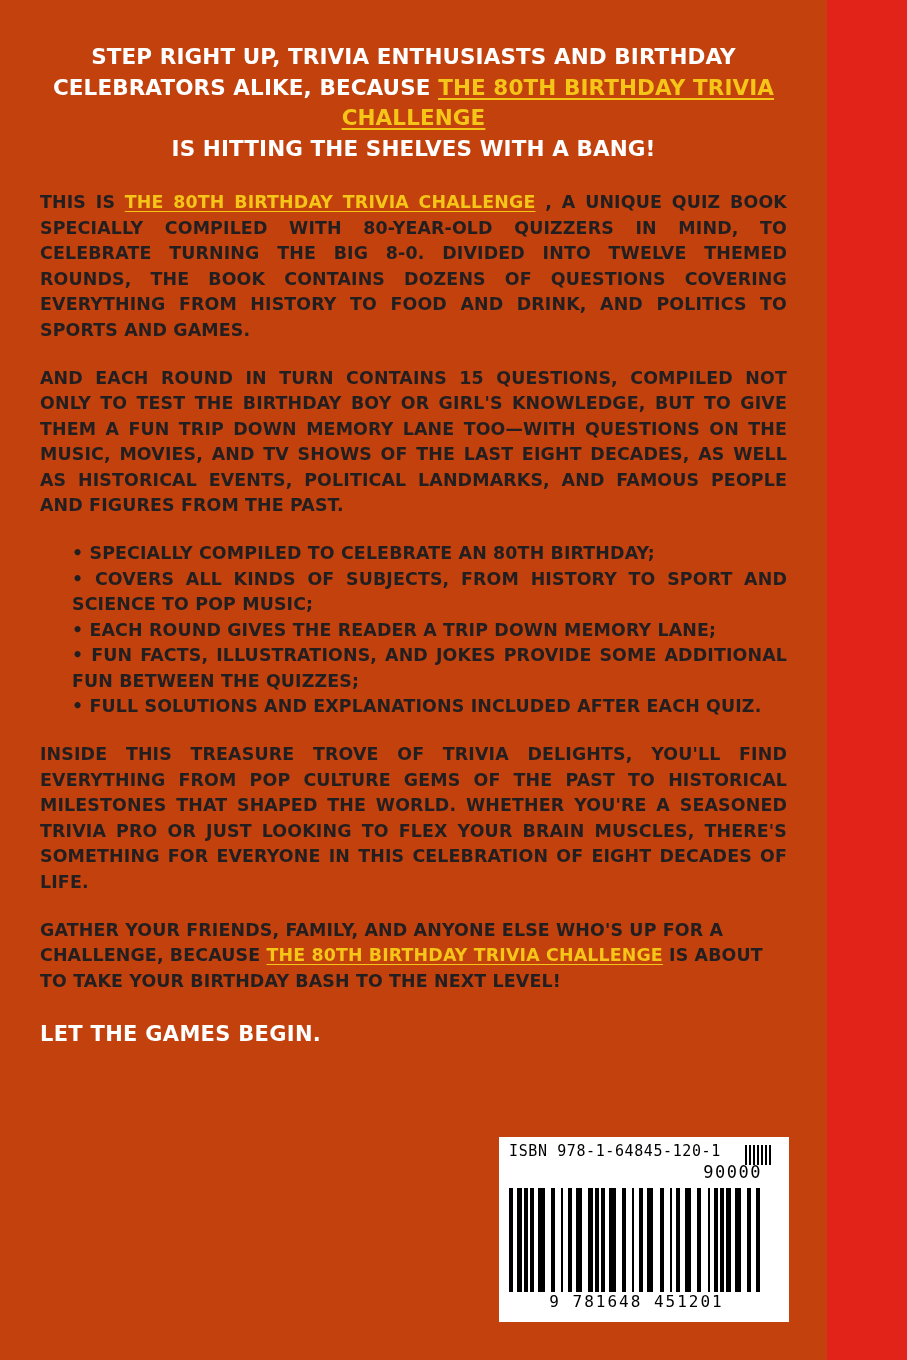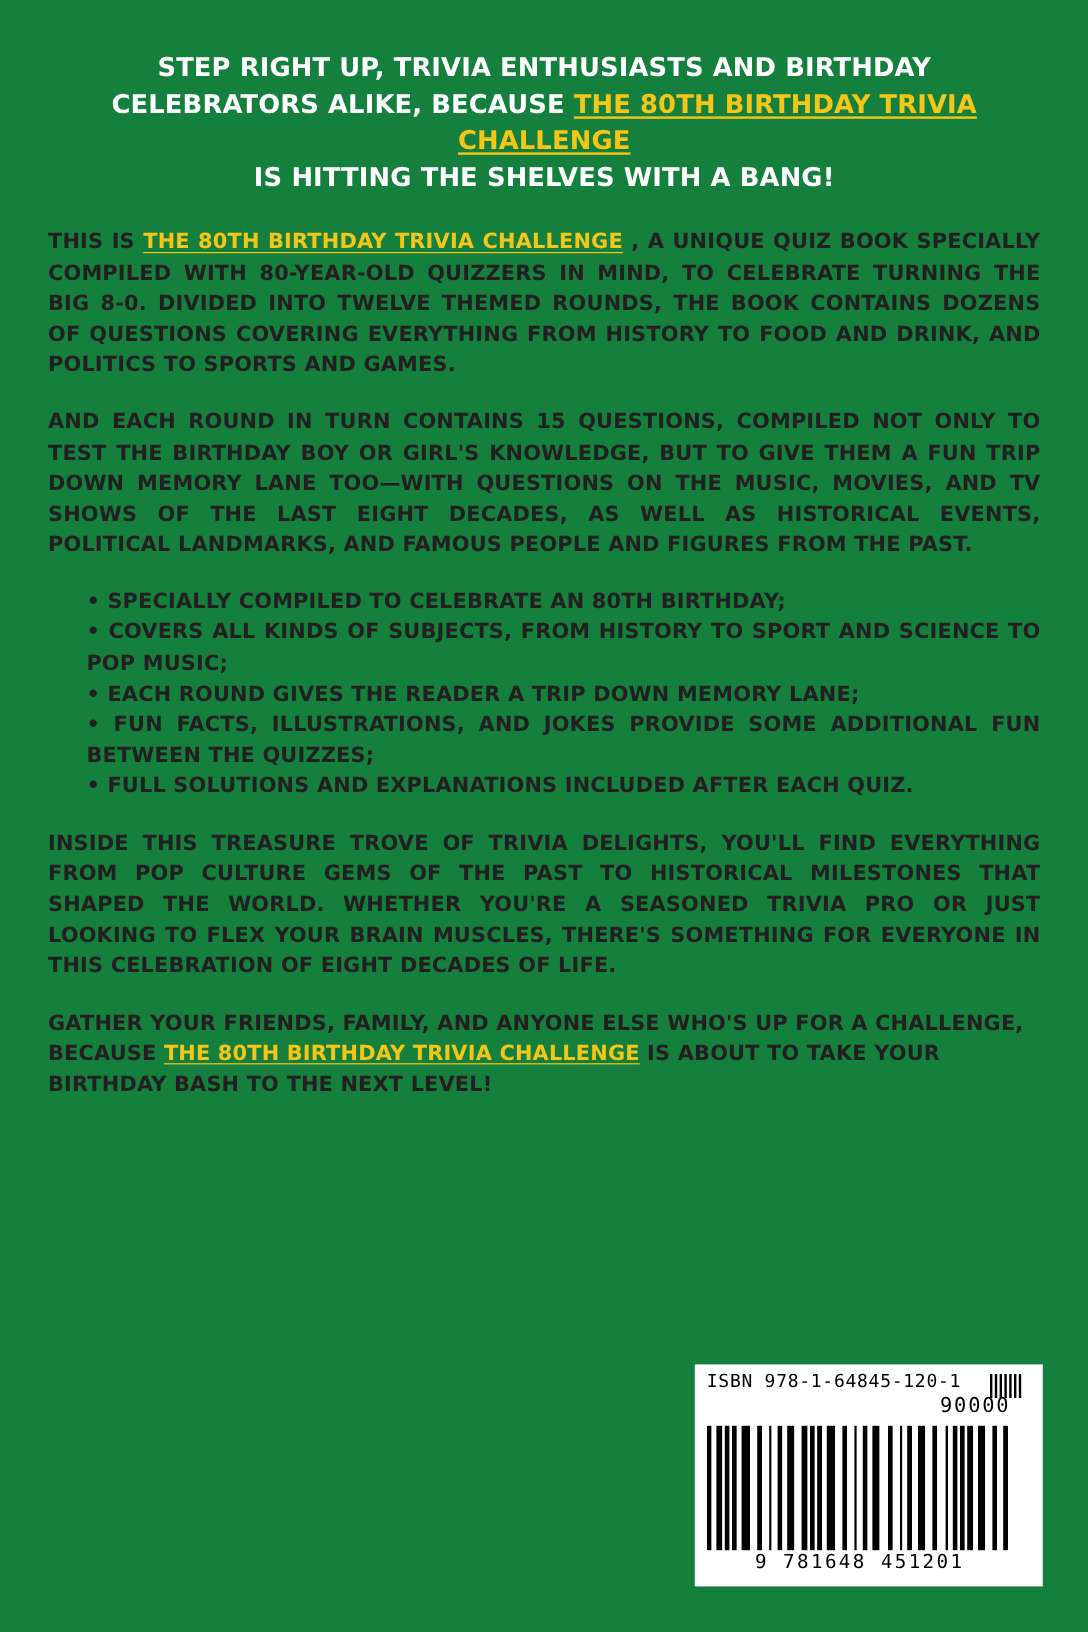--- a/index.html
+++ b/index.html
@@ -8,23 +8,23 @@
   }
   body {
     width: 907px;
     height: 1360px;
     background: #e2231a;
     font-family: "DejaVu Sans", sans-serif;
     overflow: hidden;
   }
   .page {
     position: relative;
-    width: 907px;
+    width: 827px;
     height: 1360px;
-    background: #15803d;
+    background: #c2410c;
     box-sizing: border-box;
     padding: 36px 40px 0 40px;
   }
 
   
   .headline {
     color: #ffffff;
     font-weight: bold;
     font-size: 21.5px;
     line-height: 1.42;
@@ -184,20 +184,21 @@
       <li>COVERS ALL KINDS OF SUBJECTS, FROM HISTORY TO SPORT AND SCIENCE TO POP MUSIC;</li>
       <li>EACH ROUND GIVES THE READER A TRIP DOWN MEMORY LANE;</li>
       <li>FUN FACTS, ILLUSTRATIONS, AND JOKES PROVIDE SOME ADDITIONAL FUN BETWEEN THE QUIZZES;</li>
       <li>FULL SOLUTIONS AND EXPLANATIONS INCLUDED AFTER EACH QUIZ.</li>
     </ul>
 
     <p class="para">INSIDE THIS TREASURE TROVE OF TRIVIA DELIGHTS, YOU'LL FIND EVERYTHING FROM POP CULTURE GEMS OF THE PAST TO HISTORICAL MILESTONES THAT SHAPED THE WORLD. WHETHER YOU'RE A SEASONED TRIVIA PRO OR JUST LOOKING TO FLEX YOUR BRAIN MUSCLES, THERE'S SOMETHING FOR EVERYONE IN THIS CELEBRATION OF EIGHT DECADES OF LIFE.</p>
 
     <p class="para last-left"><span>GATHER YOUR FRIENDS, FAMILY, AND ANYONE ELSE WHO'S UP FOR A CHALLENGE, BECAUSE </span><span class="title-hl">THE 80TH BIRTHDAY TRIVIA CHALLENGE</span><span> IS ABOUT TO TAKE YOUR BIRTHDAY BASH TO THE NEXT LEVEL!</span></p>
 
+    <p class="closing">LET THE GAMES BEGIN.</p>
   </div>
 
   <div class="barcode-box">
     <div class="isbn-text">ISBN 978-1-64845-120-1</div>
     <div class="small-bars">
       <i></i>
         <i></i>
         <i></i>
         <i></i>
         <i></i>

